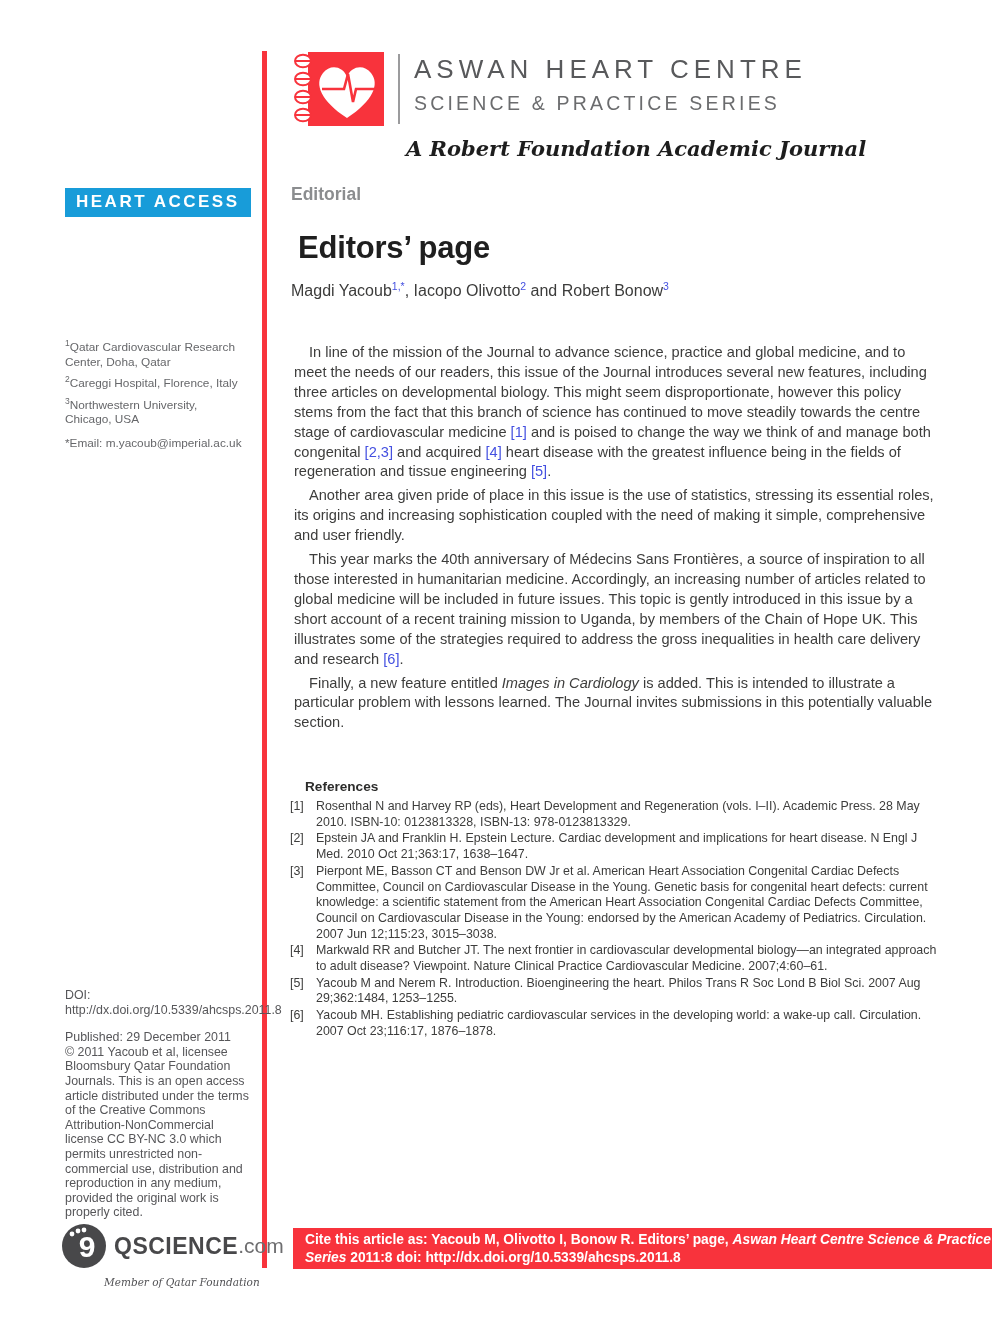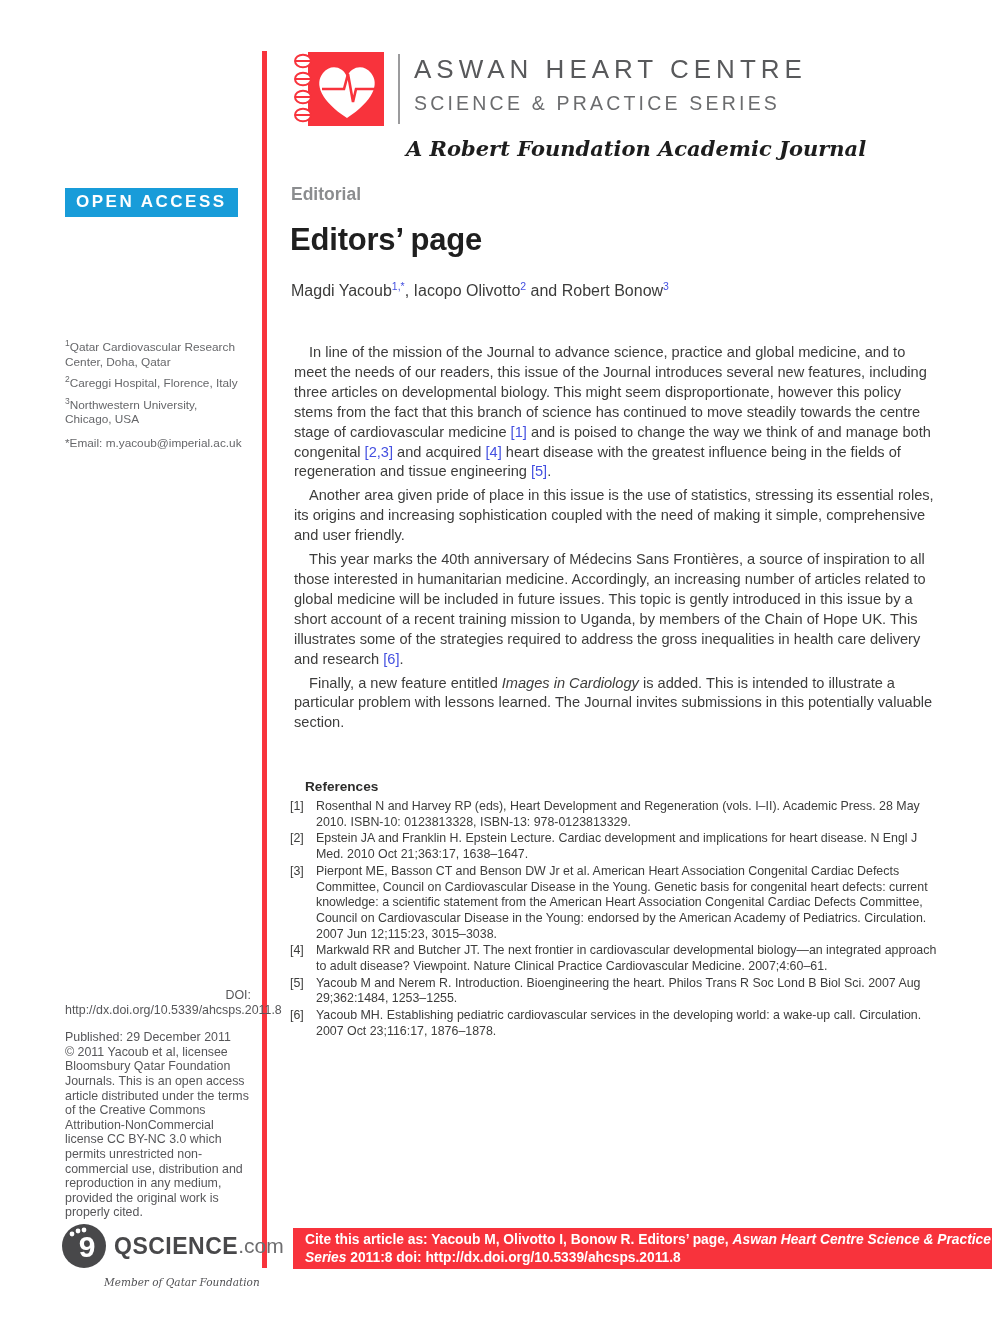--- a/index.html
+++ b/index.html
@@ -29,21 +29,21 @@
   .authors{position:absolute;left:291px;top:280px;font-size:16px;color:#3c3c3b;}
   .authors sup{font-size:10.5px;color:#4450e0;}
 
   
   .affiliations{position:absolute;left:65px;top:336px;width:182px;font-size:11.8px;line-height:14.6px;color:#66676a;}
   .affiliation{margin-bottom:3px;}
   .affiliation sup{font-size:8.5px;}
   .aff-email{margin-top:9px;}
 
   .sidebar-meta{position:absolute;left:65px;top:988px;width:186px;font-size:12.4px;line-height:14.6px;color:#565659;}
-  .sidebar-doi{margin:0 0 13px 0;text-align:right;}
+  .sidebar-doi{margin:0 0 13px 0;}
   .sidebar-license{margin:0;}
 
   
   .body-text{position:absolute;left:290px;top:339px;width:650px;font-size:14.6px;line-height:19.9px;color:#3d3d3c;}
   .body-text p{margin:4px;text-indent:15px;}
   .cite-ref{color:#4450e0;}
   .italic{font-style:italic;}
 
   
   .references{position:absolute;left:290px;top:779px;width:655px;}
@@ -89,24 +89,24 @@
       <polyline points="30,37 52,37 56,22 61,50 64,37 90,37" fill="none" stroke="#f8333c" stroke-width="2.6"></polyline>
     </svg>
     <div class="masthead-divider"></div>
     <div class="masthead-text">
       <div class="masthead-line1">ASWAN HEART CENTRE</div>
       <div class="masthead-line2">SCIENCE &amp; PRACTICE SERIES</div>
     </div>
   </div>
   <div class="masthead-tagline">A Robert Foundation Academic Journal</div>
 
-  <div class="open-access">OPEN ACCESS</div>
+  <div class="open-access">HEART ACCESS</div>
 
   <div class="kicker">Editorial</div>
-  <h1 class="article-title" style="margin:0;">Editors’ page</h1>
+  <h1 class="article-title" style="margin:8px;">Editors’ page</h1>
   <div class="authors">
     <span>Magdi Yacoub</span><sup>1,*</sup><span>, </span><span>Iacopo Olivotto</span><sup>2</sup><span> and </span><span>Robert Bonow</span><sup>3</sup>
   </div>
 
   <div class="affiliations">
     <div class="affiliation"><sup>1</sup><span>Qatar Cardiovascular Research Center, Doha, Qatar</span></div>
     <div class="affiliation"><sup>2</sup><span>Careggi Hospital, Florence, Italy</span></div>
     <div class="affiliation"><sup>3</sup><span>Northwestern University, Chicago, USA</span></div>
     <div class="aff-email">*Email: m.yacoub@imperial.ac.uk</div>
   </div>

